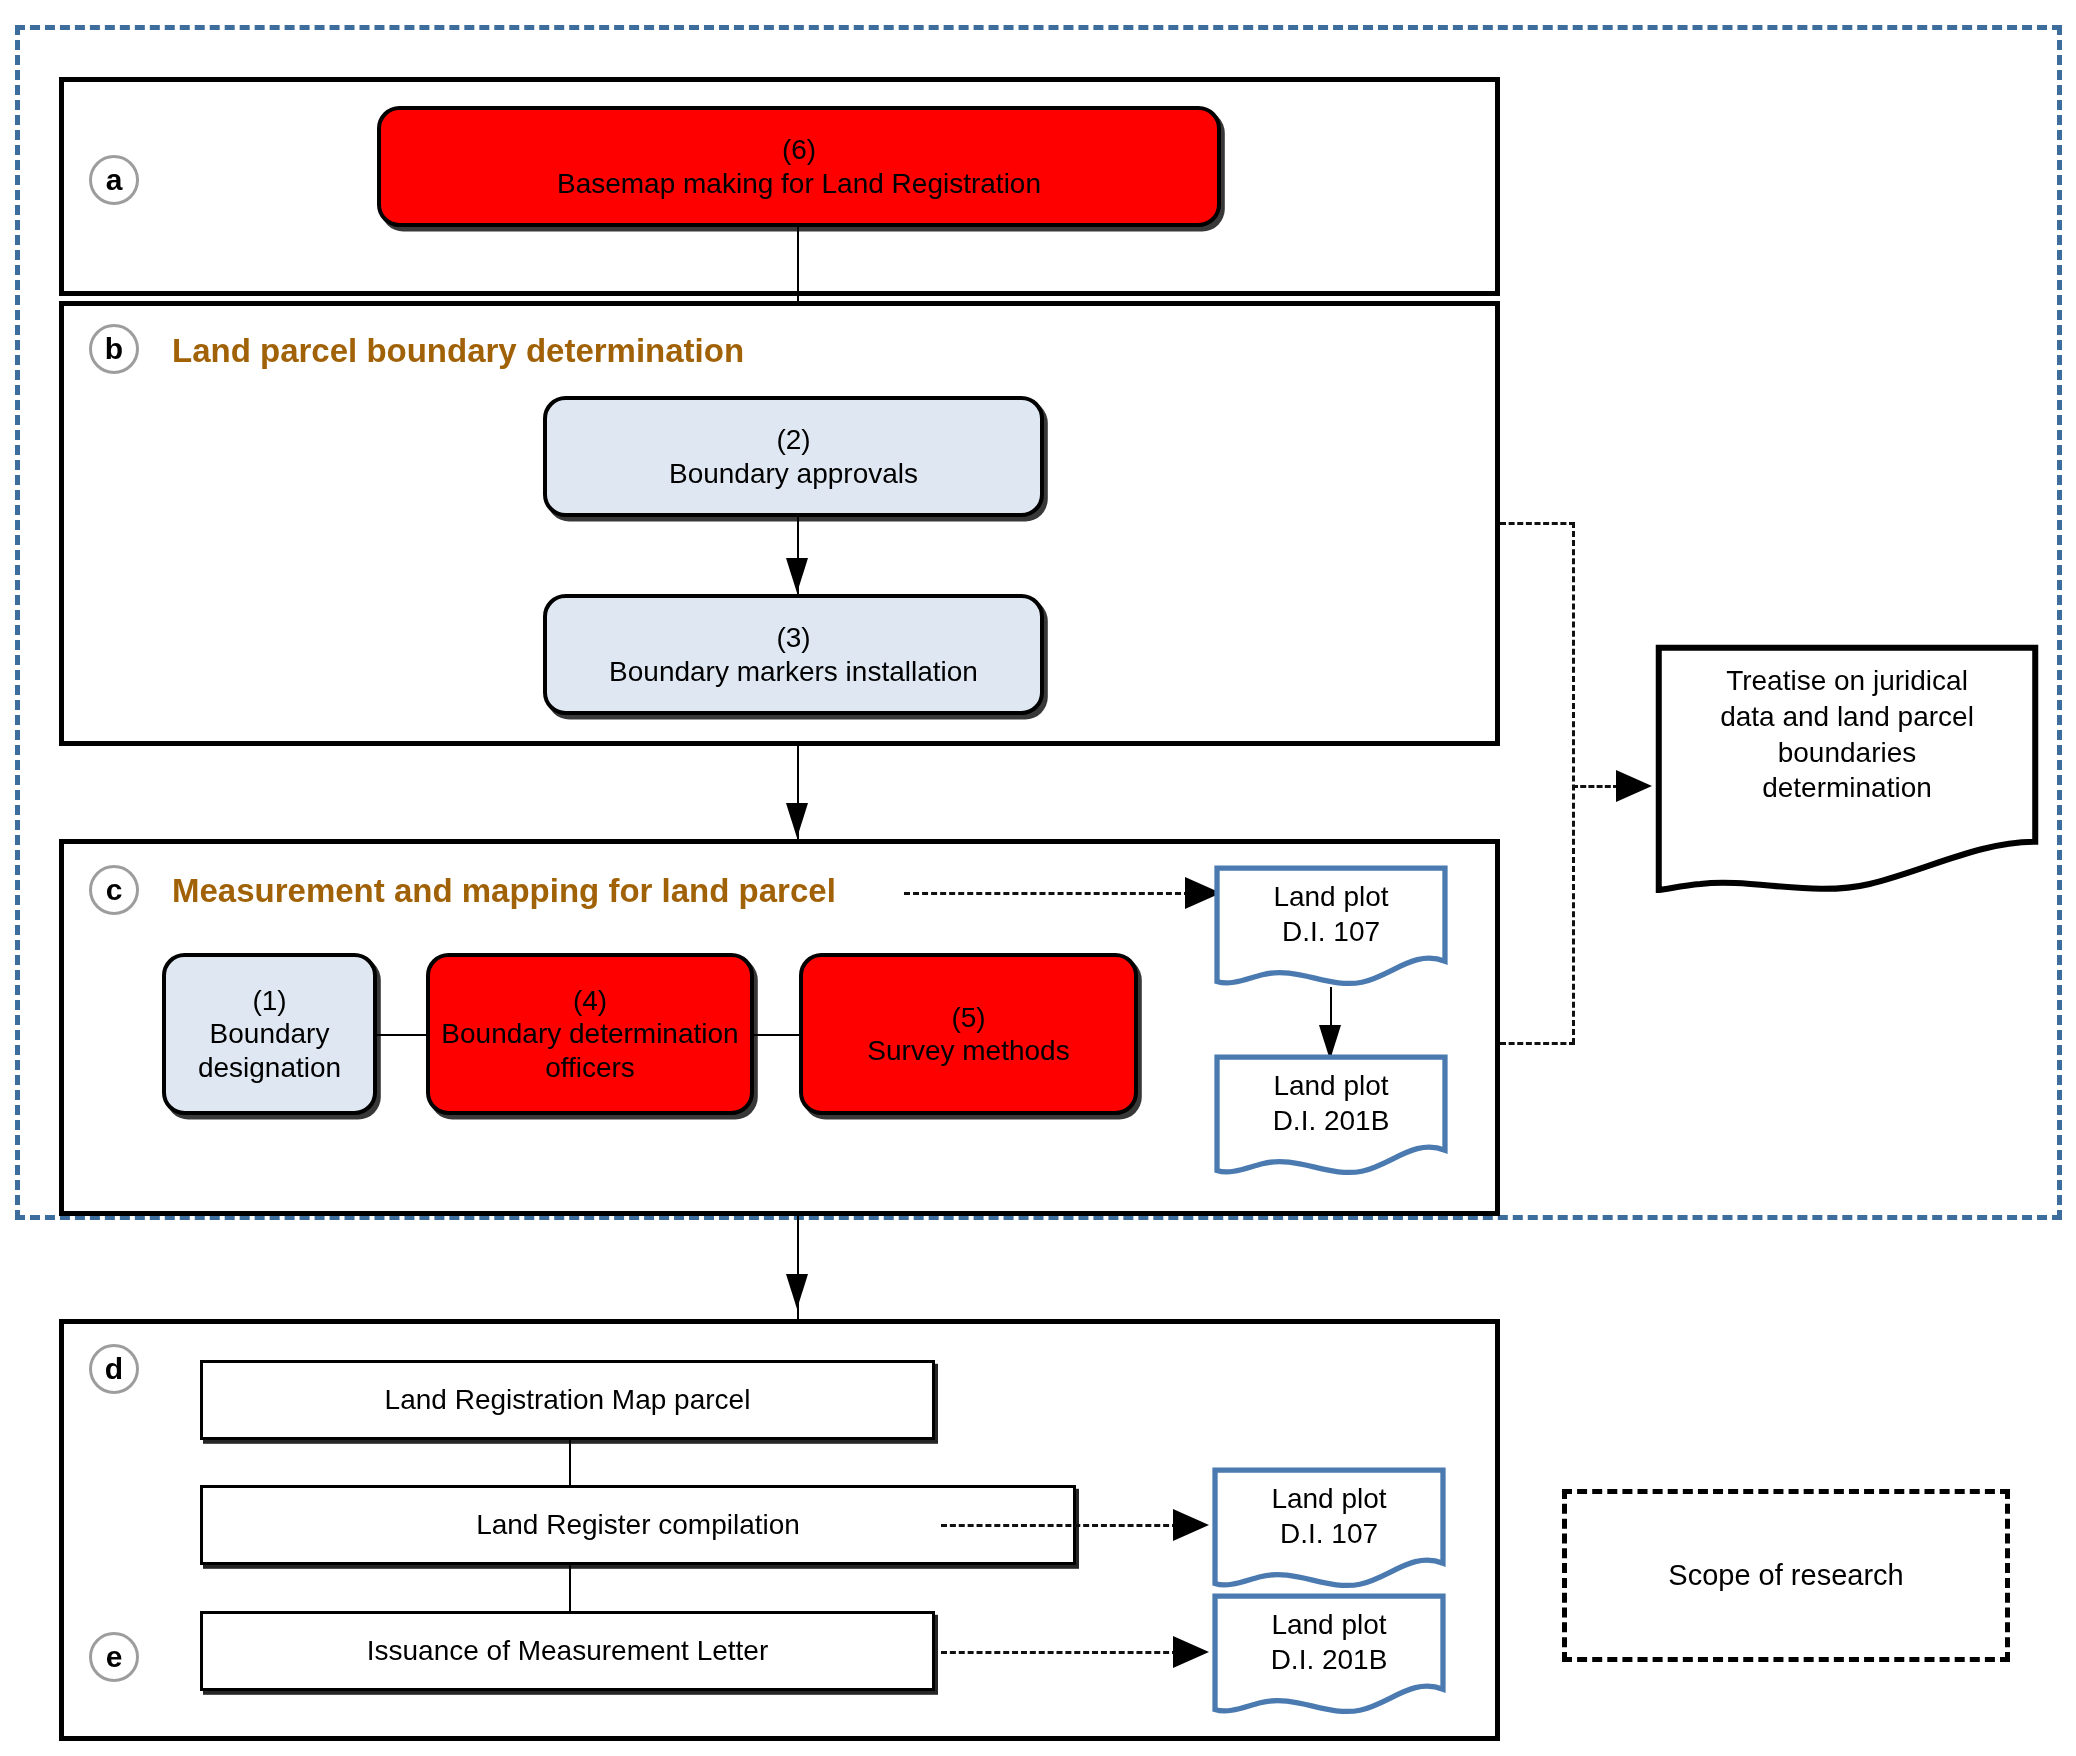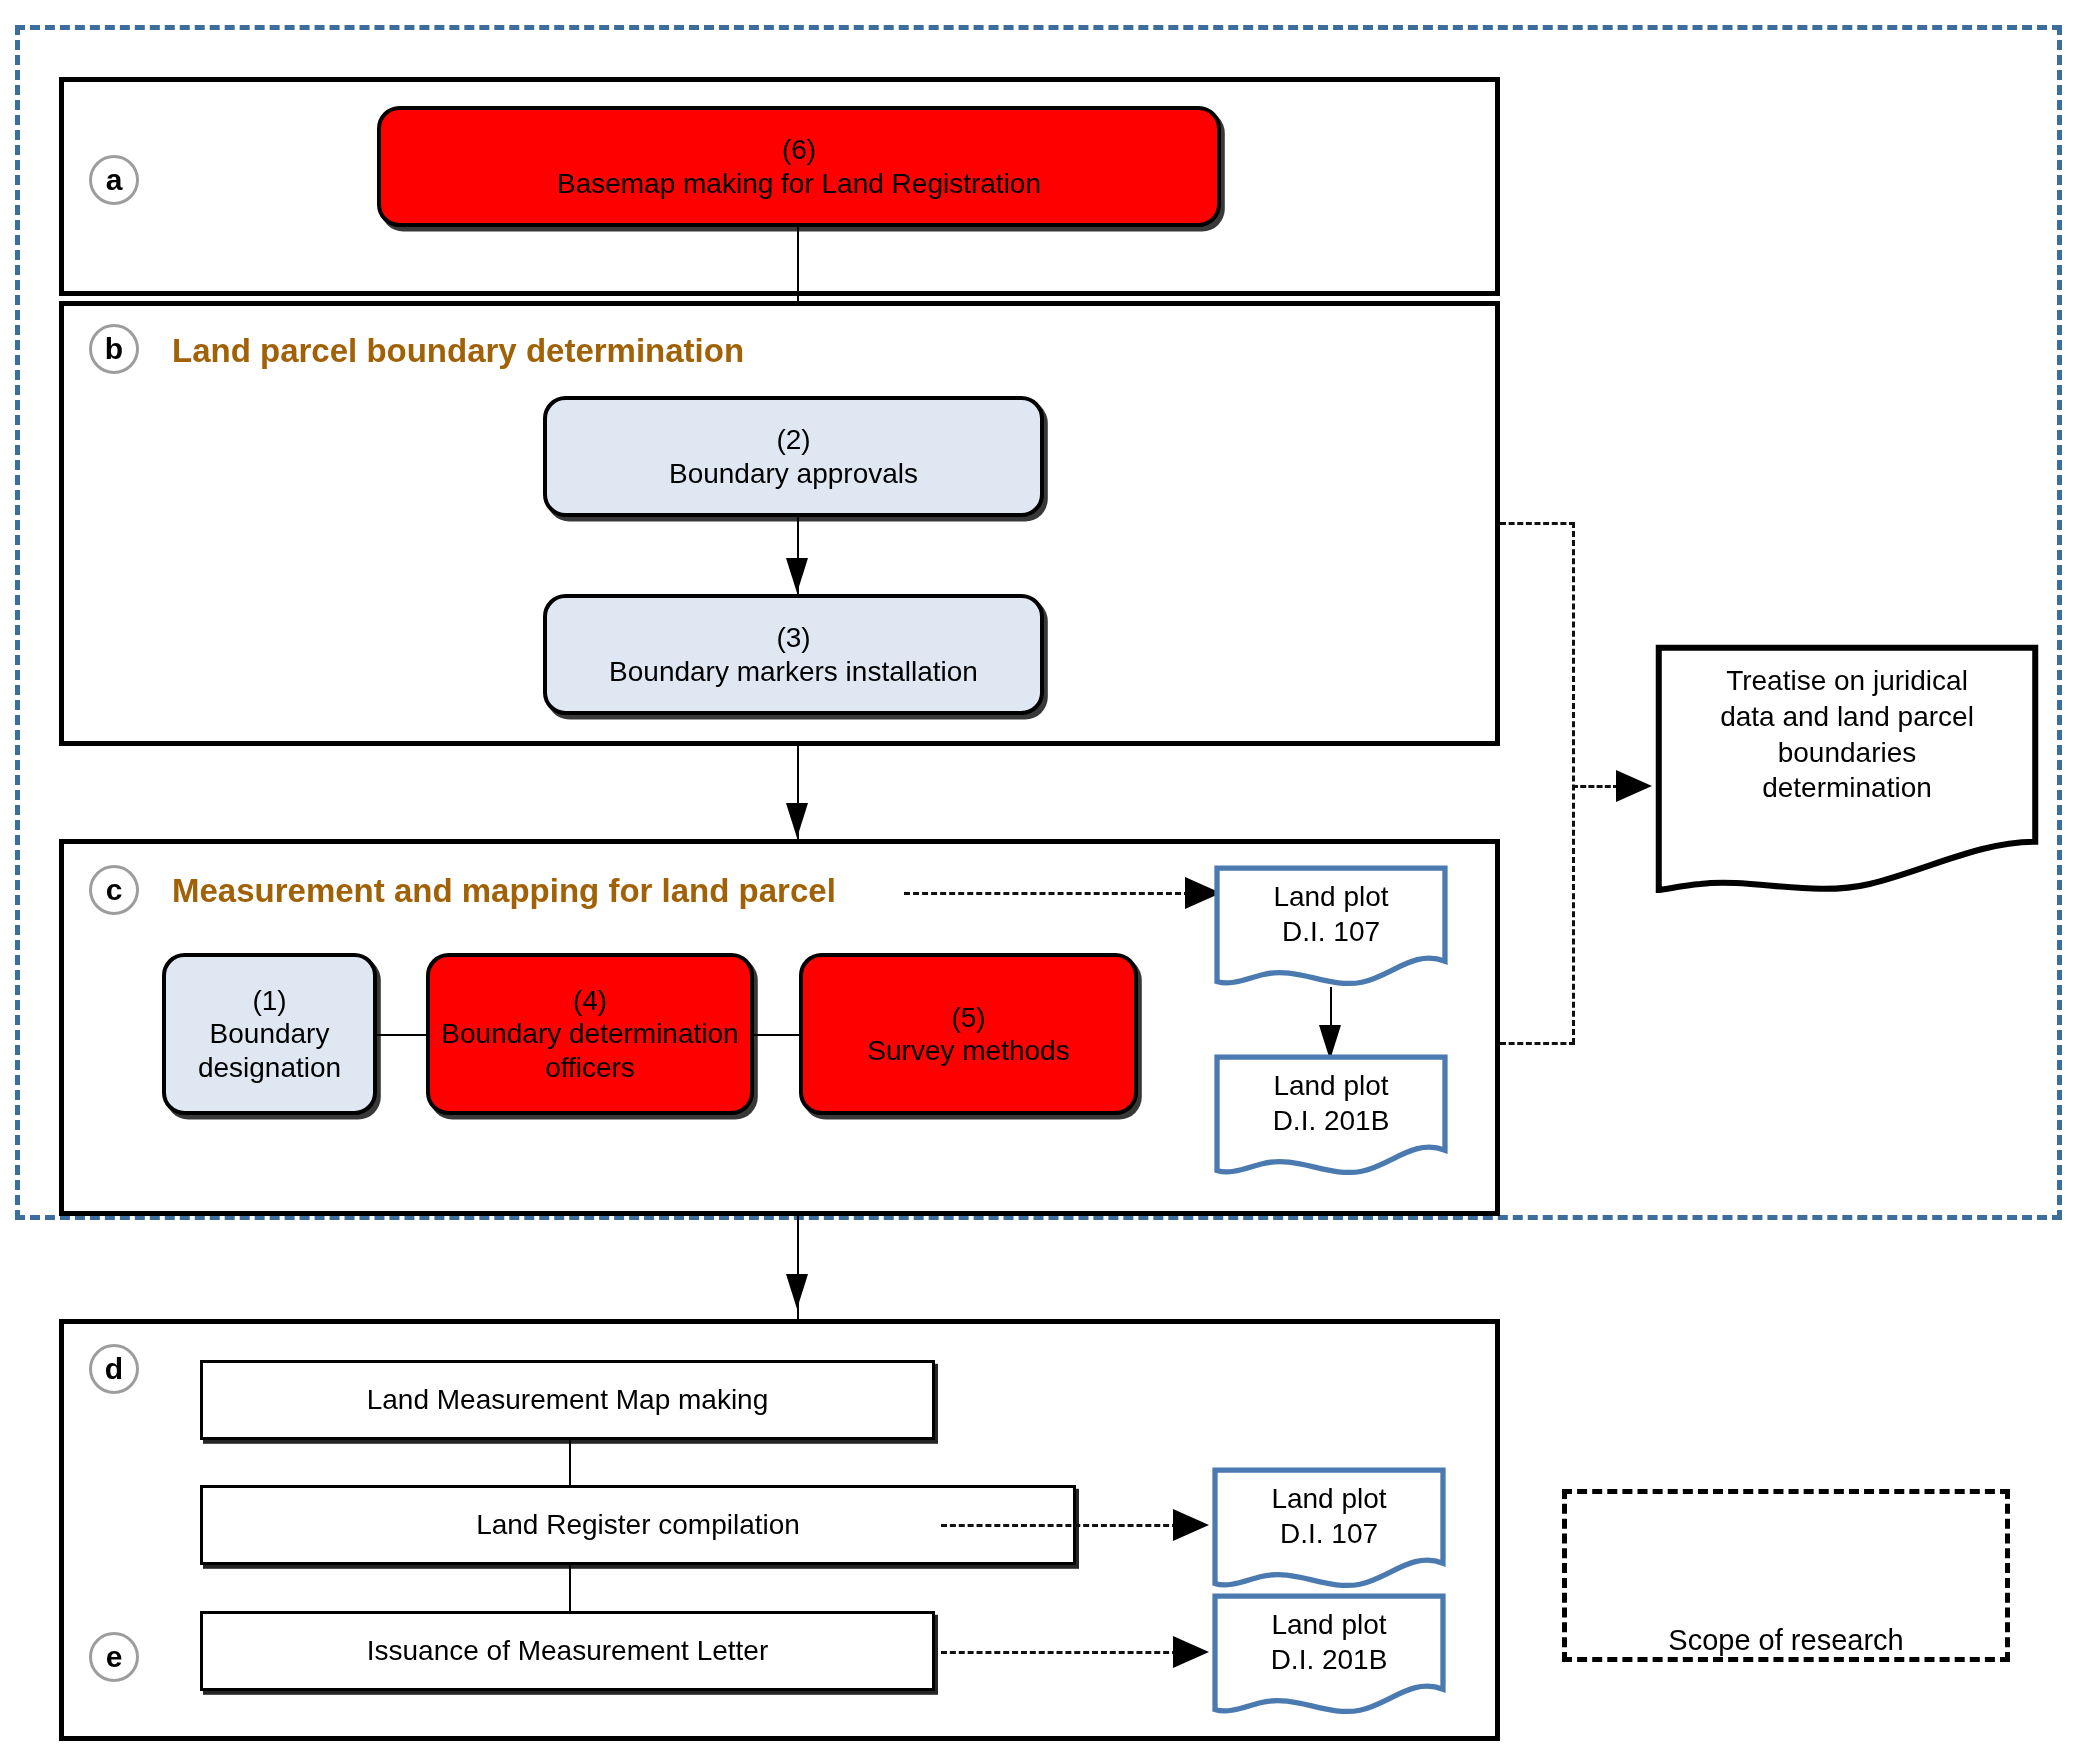--- a/index.html
+++ b/index.html
@@ -93,21 +93,21 @@
     font-size: 28px;
     color: #000;
     line-height: 1.28;
     pointer-events: none;
   }
 
   
   .legend-box {
     border: 5.3px dashed #000000;
     background: #ffffff;
-    display: flex; align-items: flex-end; justify-content: center;
+    display: flex; align-items: center; justify-content: center;
     font-size: 29px;
     color: #000;
   }
 
   
   .vline { background: #000000; width: 2.3px; }
   .hline { background: #000000; height: 2.3px; }
   .dashed-h {
     height: 0; border-top: 3px dashed #111111;
   }
@@ -234,21 +234,21 @@
   </div>
 
   <div class="abs vline" style="left:797px; top:1216px; height:106px;"></div>
   <div class="abs arrow-down" style="left:786px; top:1274px;"></div>
 
   <div class="abs section-frame" style="left:59px; top:1319px; width:1441px; height:422px;"></div>
   <div class="abs badge" style="left:89px; top:1344px;">d</div>
   <div class="abs badge" style="left:89px; top:1632px;">e</div>
 
   <div class="abs plainbox" style="left:200px; top:1360px; width:735px; height:80px;">
-    <span>Land Measurement Map making</span>
+    <span>Land Registration Map parcel</span>
   </div>
   <div class="abs vline" style="left:569px; top:1440px; height:45px;"></div>
 
   <div class="abs plainbox" style="left:200px; top:1485px; width:876px; height:80px;">
     <span>Land Register compilation</span>
   </div>
   <div class="abs vline" style="left:569px; top:1565px; height:47px;"></div>
 
   <div class="abs plainbox" style="left:200px; top:1611px; width:735px; height:80px;">
     <span>Issuance of Measurement Letter</span>

